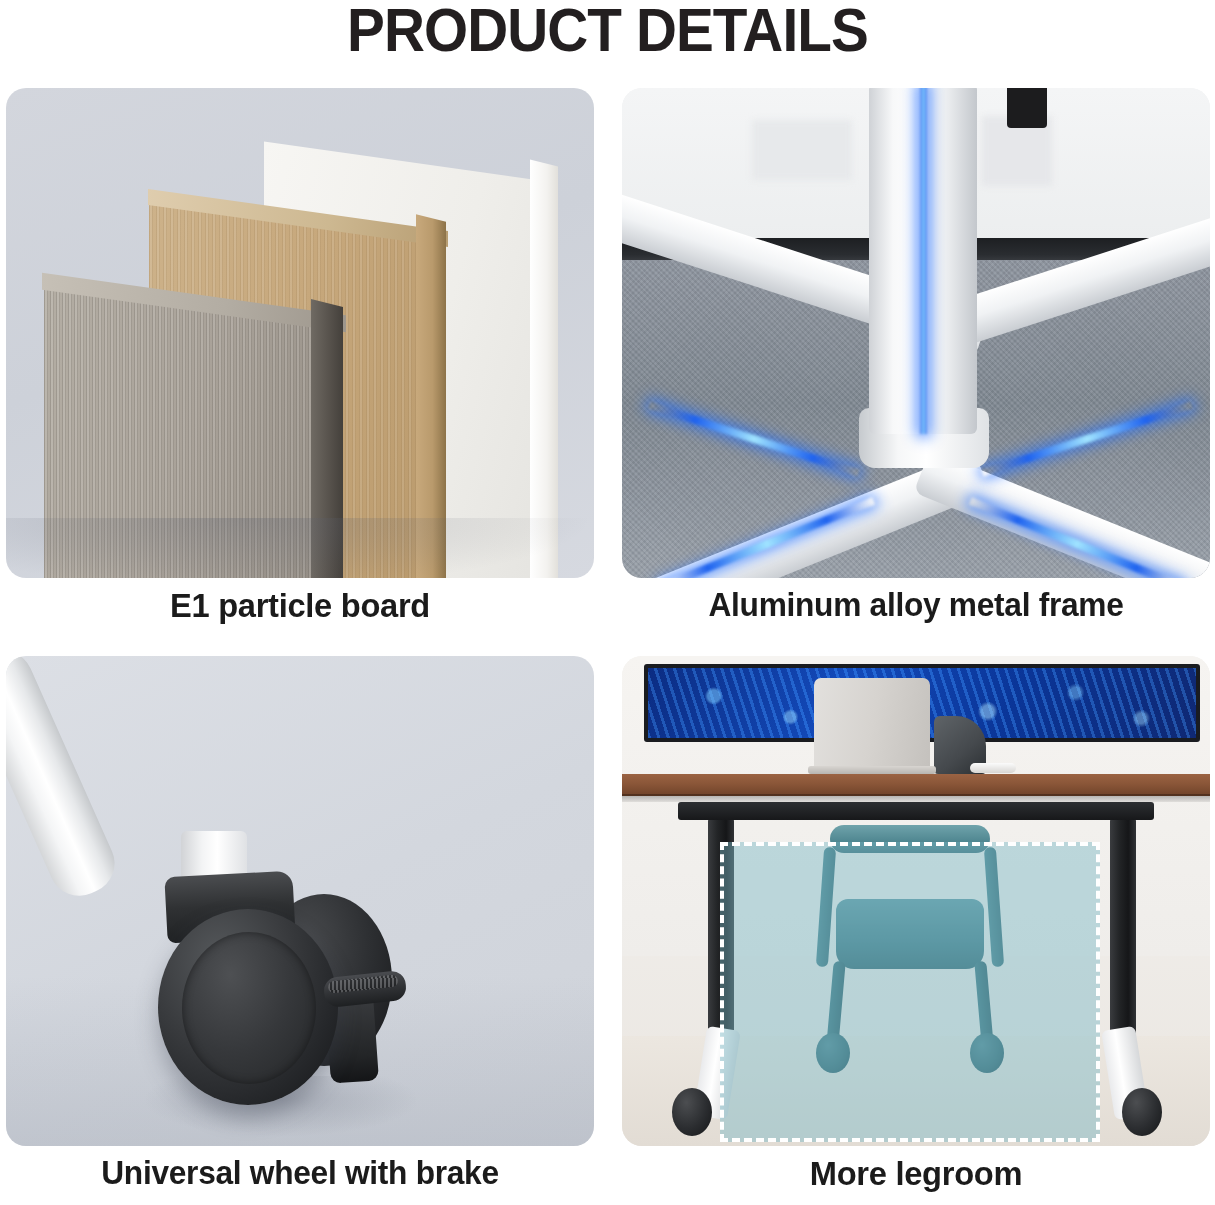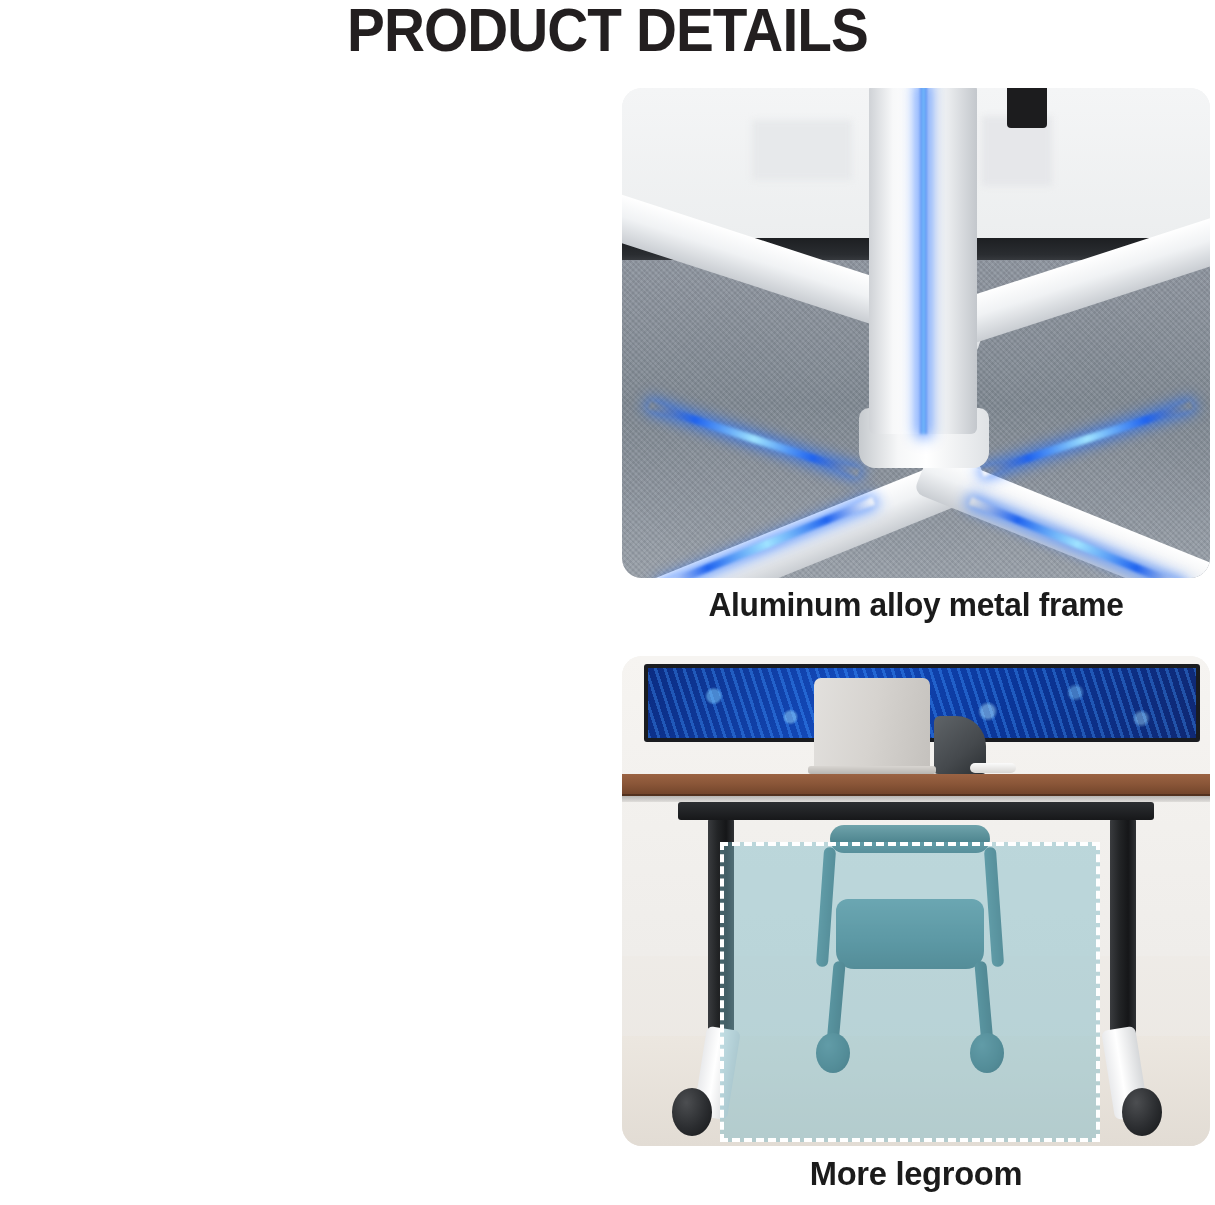--- a/index.html
+++ b/index.html
@@ -415,20 +415,34 @@
 </style>
 </head>
 <body>
 
 <div id="page">
 
   <div class="page-title">PRODUCT DETAILS</div>
 
   <div class="grid">
 
+    <div class="cell cell-tl">
+      <div class="photo p1">
+        <div class="board-white-face"></div>
+        <div class="board-white-edge"></div>
+        <div class="board-oak-face"></div>
+        <div class="board-oak-top"></div>
+        <div class="board-oak-edge"></div>
+        <div class="board-gray-face"></div>
+        <div class="board-gray-top"></div>
+        <div class="board-gray-edge"></div>
+        <div class="p1-shadow"></div>
+      </div>
+      <div class="caption">E1 particle board</div>
+    </div>
 
     <div class="cell cell-tr">
       <div class="photo p2">
         <div class="p2-wall"></div>
         <div class="p2-wallpanel"></div>
         <div class="p2-wallpanel2"></div>
         <div class="p2-clipframe"></div>
         <div class="p2-blackclip"></div>
         <div class="p2-baseboard"></div>
         <div class="p2-floor"></div>
@@ -440,20 +454,37 @@
         <div class="glow glow-r"></div>
         <div class="glow glow-fl"></div>
         <div class="glow glow-fr"></div>
         <div class="p2-column-foot"></div>
         <div class="p2-column"></div>
         <div class="glow glow-col"></div>
       </div>
       <div class="caption caption-wide">Aluminum alloy metal frame</div>
     </div>
 
+    <div class="cell cell-bl">
+      <div class="photo p3">
+        <div class="p3-floorshade"></div>
+        <div class="p3-shadow"></div>
+        <div class="p3-leg"></div>
+        <div class="p3-leg-lower"></div>
+        <div class="p3-wheel-back"></div>
+        <div class="p3-hub"></div>
+        <div class="p3-brake-stem"></div>
+        <div class="p3-wheel-front"></div>
+        <div class="p3-wheel-inner"></div>
+        <div class="p3-brake"></div>
+        <div class="p3-brake-ribs"></div>
+
+      </div>
+      <div class="caption caption-wide">Universal wheel with brake</div>
+    </div>
 
     <div class="cell cell-br">
       <div class="photo p4">
         <div class="p4-wall"></div>
         <div class="p4-floor"></div>
         <div class="p4-screen"></div>
         <div class="p4-chairback-top"></div>
         <div class="p4-laptop-lid"></div>
         <div class="p4-laptop-base"></div>
         <div class="p4-mouse"></div>

